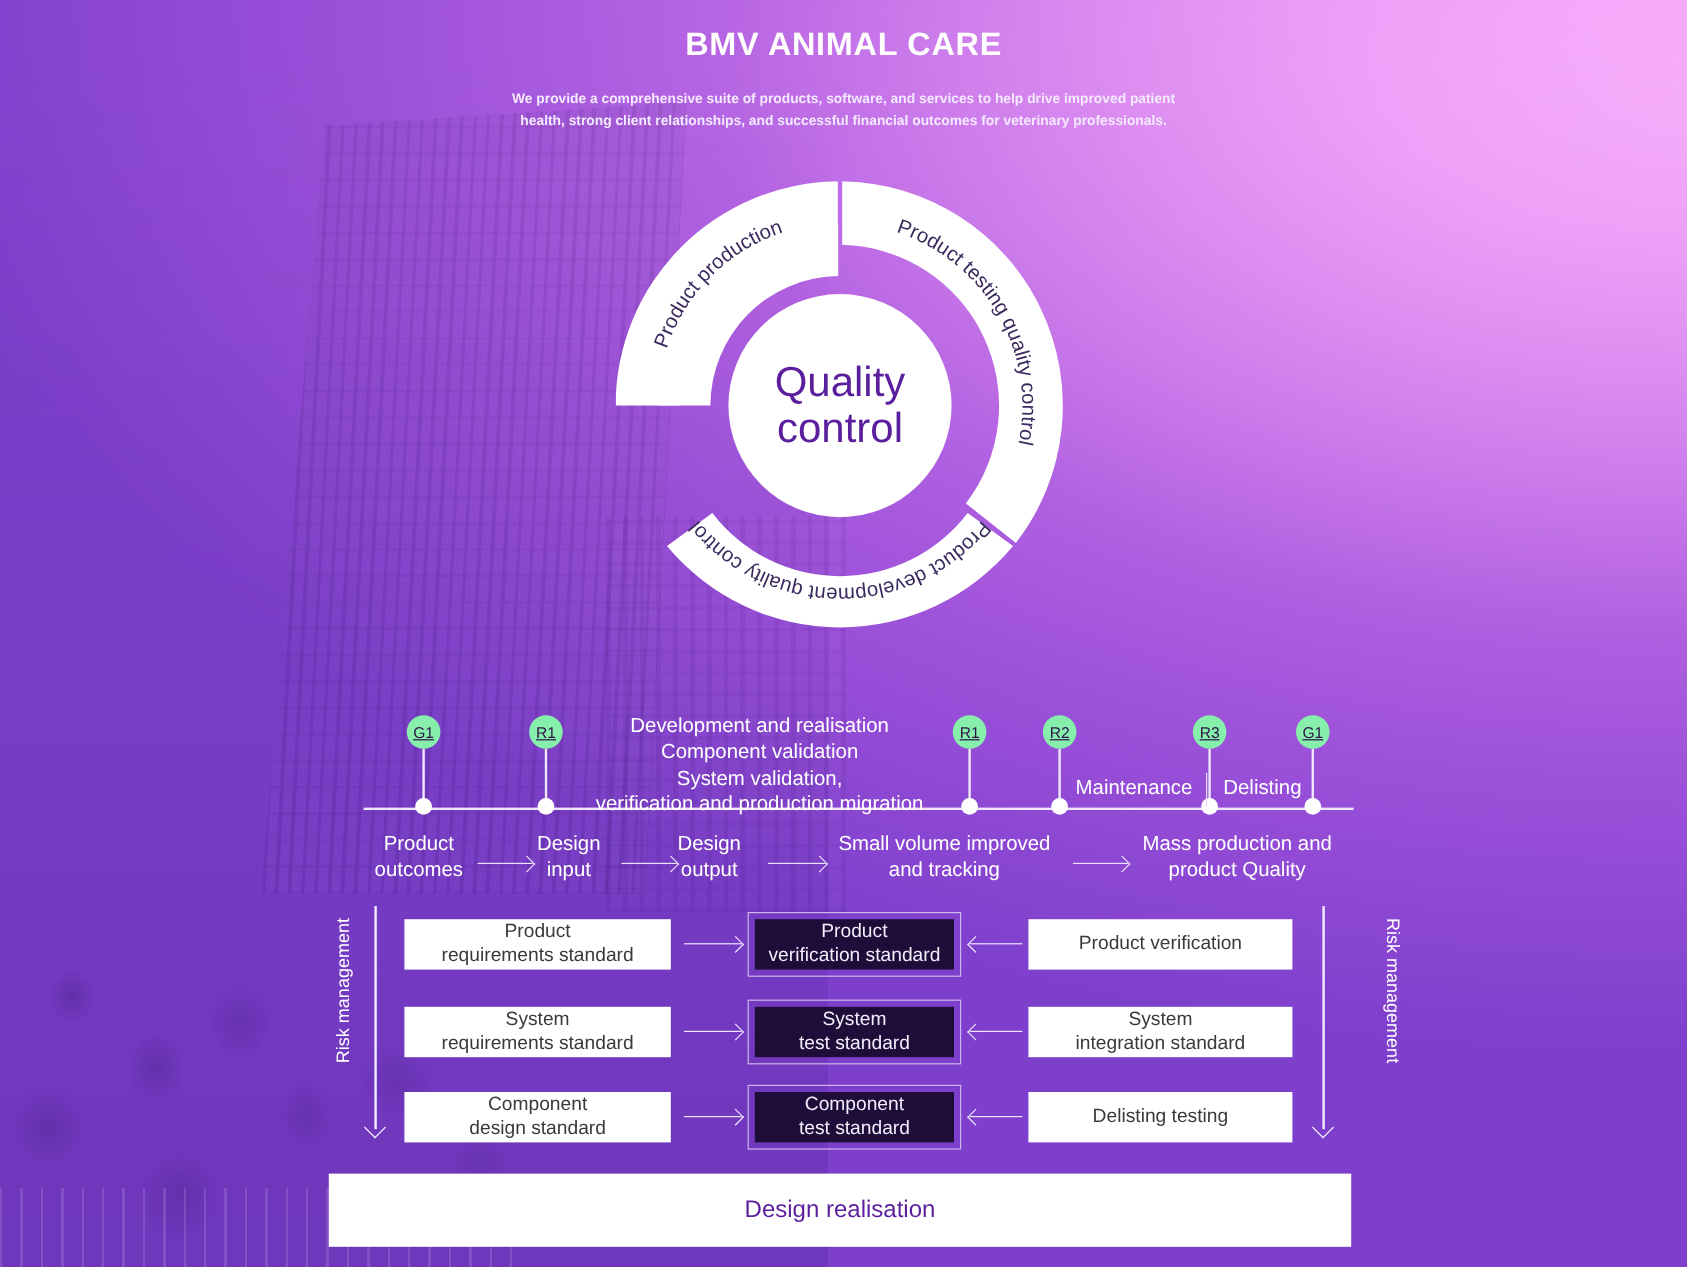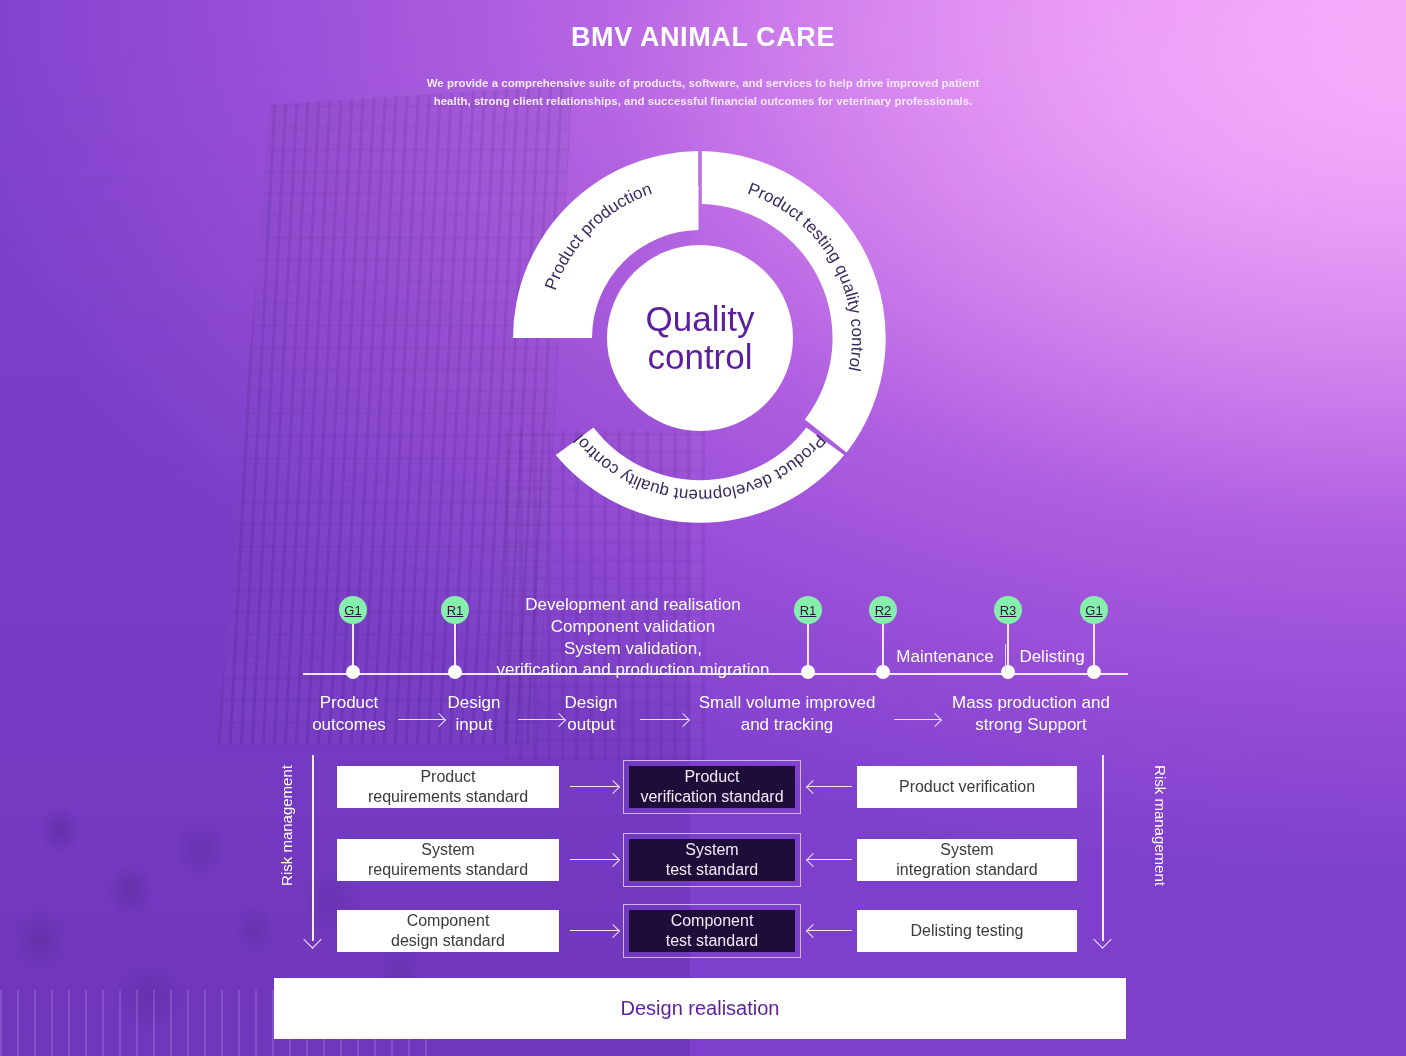--- a/index.html
+++ b/index.html
@@ -300,21 +300,21 @@
   <div class="stage" style="left:688px;width:198px;">
     <div>Small volume improved</div>
     <div>and tracking</div>
   </div>
   <div class="stage-arrow" style="left:894px;width:46px;">
     <div class="line"></div>
       <div class="head"></div>
   </div>
   <div class="stage" style="left:938px;width:186px;">
     <div>Mass production and</div>
-    <div>strong Support</div>
+    <div>product Quality</div>
   </div>
 </div>
 
 <div id="matrix">
 
   <div class="risk" id="risk-left">
     <div class="rline"></div>
     <div class="rhead"></div>
     <div class="rtext">Risk management</div>
   </div>

